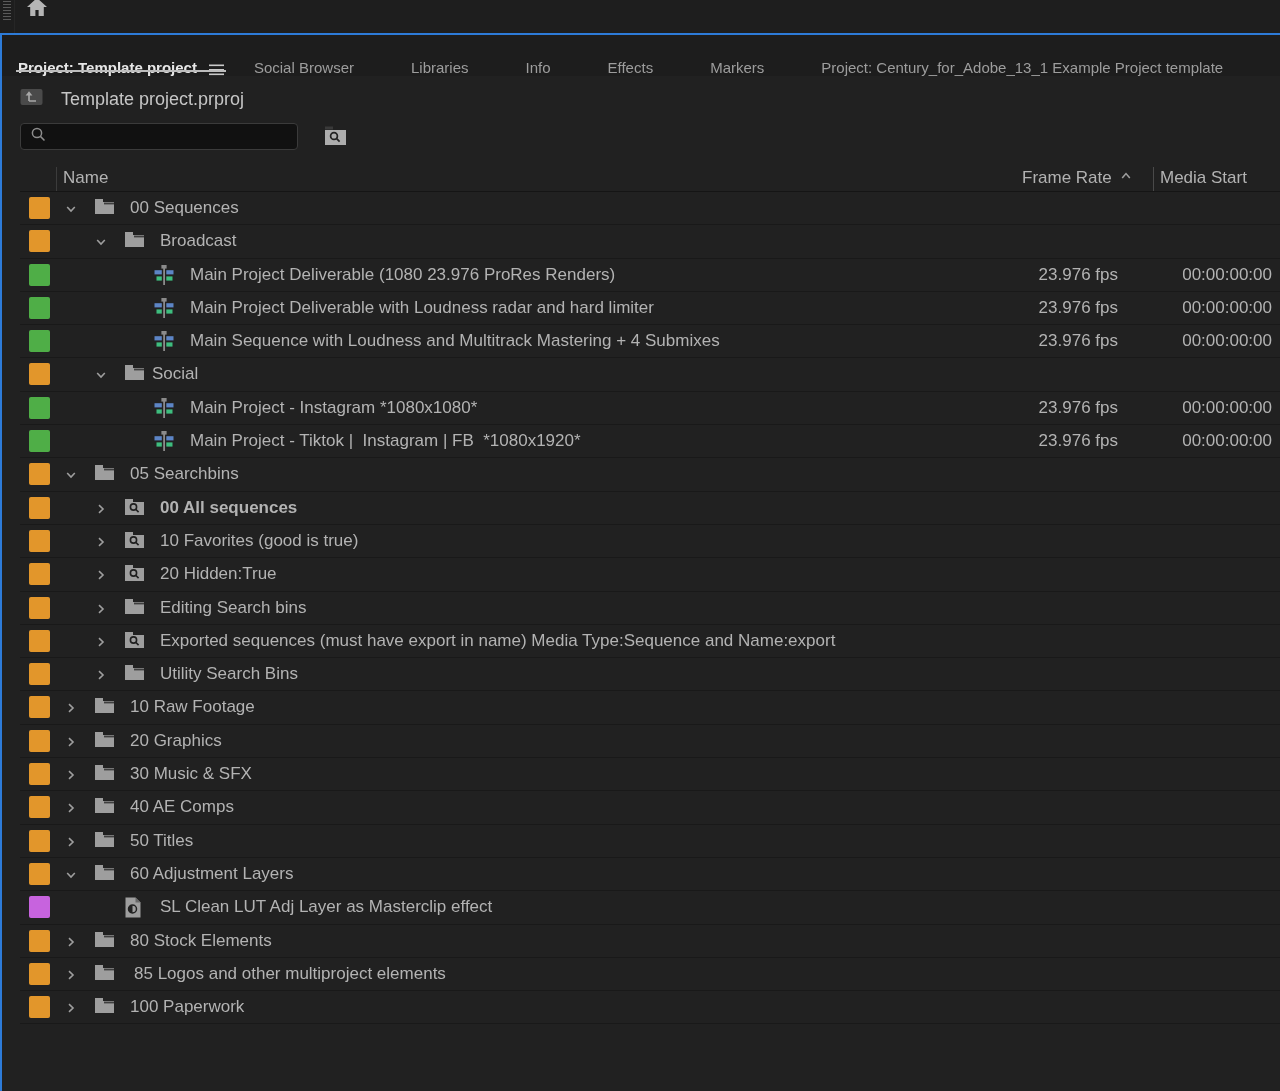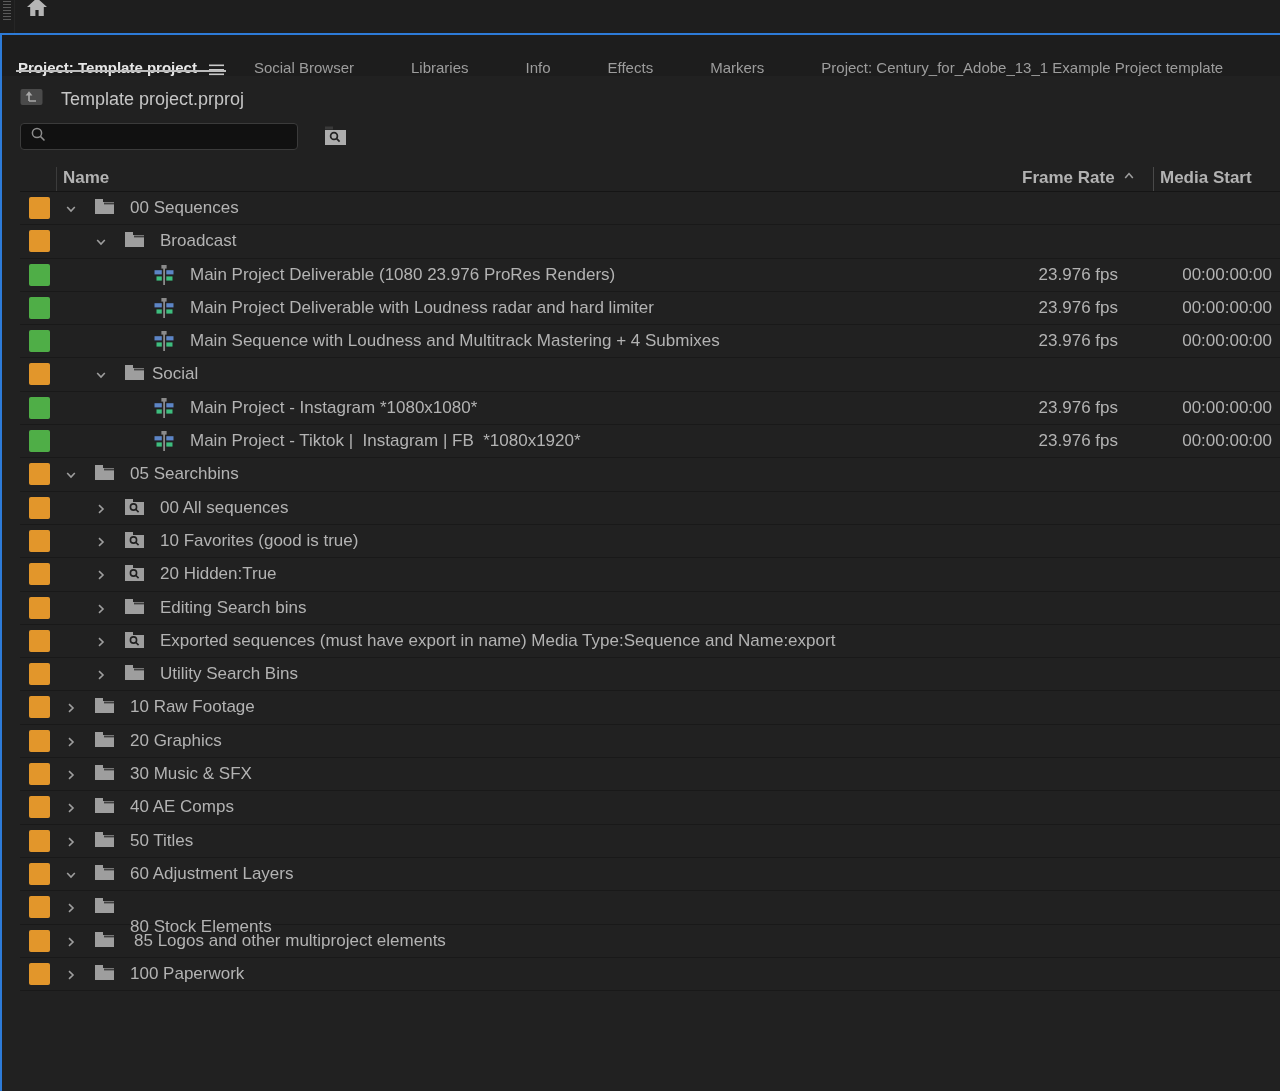--- a/index.html
+++ b/index.html
@@ -38,21 +38,21 @@
                 border-radius:4px; display:flex; align-items:center; padding-left:9px; }
   .search-box input { background:transparent; border:none; outline:none; color:#cccccc;
                       font-size:14px; width:230px; margin-left:8px;
                       font-family:"Liberation Sans",sans-serif; }
   .searchbin-btn { margin-left:25px; width:24px; height:22px; display:flex; align-items:center;
                    justify-content:center; background:transparent; border:none; cursor:pointer; }
 
   
   .table { position:absolute; left:18px; top:130px; width:1260px; }
   .thead { position:relative; height:27px; border-bottom:1px solid #151515; color:#b2b2b2;
-           font-size:17px;font-weight:bold; }
+           font-size:17px; }
   .thead .col-name   { position:absolute; left:43px;  top:3px; }
   .thead .col-fps    { position:absolute; left:1002px; top:3px; display:flex; align-items:center; gap:7px; }
   .thead .col-start  { position:absolute; left:1140px; top:3px; }
   .thead .vdiv1 { position:absolute; left:36px;   top:2px; width:1px; height:24px; background:#3c3c3c; }
   .thead .vdiv2 { position:absolute; left:1133px; top:2px; width:1px; height:24px; background:#4a4a4a; }
 
   .row { position:relative; height:33.3px; border-bottom:1px solid #191919; }
   .swatch { position:absolute; left:9px; top:5px; width:21px; height:22px; border-radius:2px; }
   .chev { position:absolute; top:10px; width:14px; height:14px; }
   .item-icon { position:absolute; top:6px; }
@@ -274,21 +274,21 @@
         <div class="row">
           <div class="swatch" style="background: rgb(226, 150, 43);"></div>
           <span class="chev" style="left: 74px;"><svg width="14" height="14" viewBox="0 0 14 14">
               <path d="M5 3.2 L9 7 L5 10.8" stroke="#9e9e9e" stroke-width="1.6" fill="none"></path>
             </svg></span>
           <span class="item-icon" style="left: 104px;"><svg width="21" height="17" viewBox="0 0 21 17">
               <path d="M1 1 h8 v3 H20 v13 H1 Z" fill="#9e9e9e"></path>
               <circle cx="9.5" cy="9" r="3.1" fill="none" stroke="#1f1f1f" stroke-width="1.6"></circle>
               <path d="M11.7 11.2 L14.6 14.1" stroke="#1f1f1f" stroke-width="1.6"></path>
             </svg></span>
-          <span class="item-name" style="left: 140px;">00 All sequences</span>
+          <span class="item-name" style="left: 140px; font-weight: bold;">00 All sequences</span>
         </div>
         <div class="row">
           <div class="swatch" style="background: rgb(226, 150, 43);"></div>
           <span class="chev" style="left: 74px;"><svg width="14" height="14" viewBox="0 0 14 14">
               <path d="M5 3.2 L9 7 L5 10.8" stroke="#9e9e9e" stroke-width="1.6" fill="none"></path>
             </svg></span>
           <span class="item-icon" style="left: 104px;"><svg width="21" height="17" viewBox="0 0 21 17">
               <path d="M1 1 h8 v3 H20 v13 H1 Z" fill="#9e9e9e"></path>
               <circle cx="9.5" cy="9" r="3.1" fill="none" stroke="#1f1f1f" stroke-width="1.6"></circle>
               <path d="M11.7 11.2 L14.6 14.1" stroke="#1f1f1f" stroke-width="1.6"></path>
@@ -401,29 +401,39 @@
           <span class="chev" style="left: 44px;"><svg width="14" height="14" viewBox="0 0 14 14">
               <path d="M3.2 5 L7 9 L10.8 5" stroke="#9e9e9e" stroke-width="1.6" fill="none"></path>
             </svg></span>
           <span class="item-icon" style="left: 74px;"><svg width="21" height="17" viewBox="0 0 21 17">
               <path d="M1 1 h8 l0 3 H20 v12 H1 Z" fill="#9e9e9e"></path>
               <path d="M10 4.6 h10 v1.8 h-10 z" fill="#1d1d1d" opacity="0.75"></path>
             </svg></span>
           <span class="item-name" style="left: 110px;">60 Adjustment Layers</span>
         </div>
         <div class="row">
-          <div class="swatch" style="background: rgb(226, 150, 43);"></div>
-          <span class="chev" style="left: 44px;"><svg width="14" height="14" viewBox="0 0 14 14">
-              <path d="M5 3.2 L9 7 L5 10.8" stroke="#9e9e9e" stroke-width="1.6" fill="none"></path>
-            </svg></span>
-          <span class="item-icon" style="left: 74px;"><svg width="21" height="17" viewBox="0 0 21 17">
-              <path d="M1 1 h8 l0 3 H20 v12 H1 Z" fill="#9e9e9e"></path>
-              <path d="M10 4.6 h10 v1.8 h-10 z" fill="#1d1d1d" opacity="0.75"></path>
-            </svg></span>
-          <span class="item-name" style="left: 110px; margin-top: 20px;">80 Stock Elements</span>
+          <div class="swatch" style="background: rgb(199, 99, 222);"></div>
+          <span class="item-icon" style="left: 104px;"><svg width="17" height="21" viewBox="0 0 17 21">
+              <path d="M1.5 0.5 h10 l5 5 v15 h-15 Z" fill="#9e9e9e"></path>
+              <path d="M11.5 0.5 l5 5 h-5 Z" fill="#686868"></path>
+              <circle cx="8.5" cy="12" r="4" fill="none" stroke="#222222" stroke-width="1.5"></circle>
+              <path d="M8.5 8 a4 4 0 0 0 0 8 Z" fill="#222222"></path>
+            </svg></span>
+          <span class="item-name" style="left: 140px;">SL Clean LUT Adj Layer as Masterclip effect</span>
+        </div>
+        <div class="row">
+          <div class="swatch" style="background: rgb(226, 150, 43);"></div>
+          <span class="chev" style="left: 44px;"><svg width="14" height="14" viewBox="0 0 14 14">
+              <path d="M5 3.2 L9 7 L5 10.8" stroke="#9e9e9e" stroke-width="1.6" fill="none"></path>
+            </svg></span>
+          <span class="item-icon" style="left: 74px;"><svg width="21" height="17" viewBox="0 0 21 17">
+              <path d="M1 1 h8 l0 3 H20 v12 H1 Z" fill="#9e9e9e"></path>
+              <path d="M10 4.6 h10 v1.8 h-10 z" fill="#1d1d1d" opacity="0.75"></path>
+            </svg></span>
+          <span class="item-name" style="left: 110px;">80 Stock Elements</span>
         </div>
         <div class="row">
           <div class="swatch" style="background: rgb(226, 150, 43);"></div>
           <span class="chev" style="left: 44px;"><svg width="14" height="14" viewBox="0 0 14 14">
               <path d="M5 3.2 L9 7 L5 10.8" stroke="#9e9e9e" stroke-width="1.6" fill="none"></path>
             </svg></span>
           <span class="item-icon" style="left: 74px;"><svg width="21" height="17" viewBox="0 0 21 17">
               <path d="M1 1 h8 l0 3 H20 v12 H1 Z" fill="#9e9e9e"></path>
               <path d="M10 4.6 h10 v1.8 h-10 z" fill="#1d1d1d" opacity="0.75"></path>
             </svg></span>

